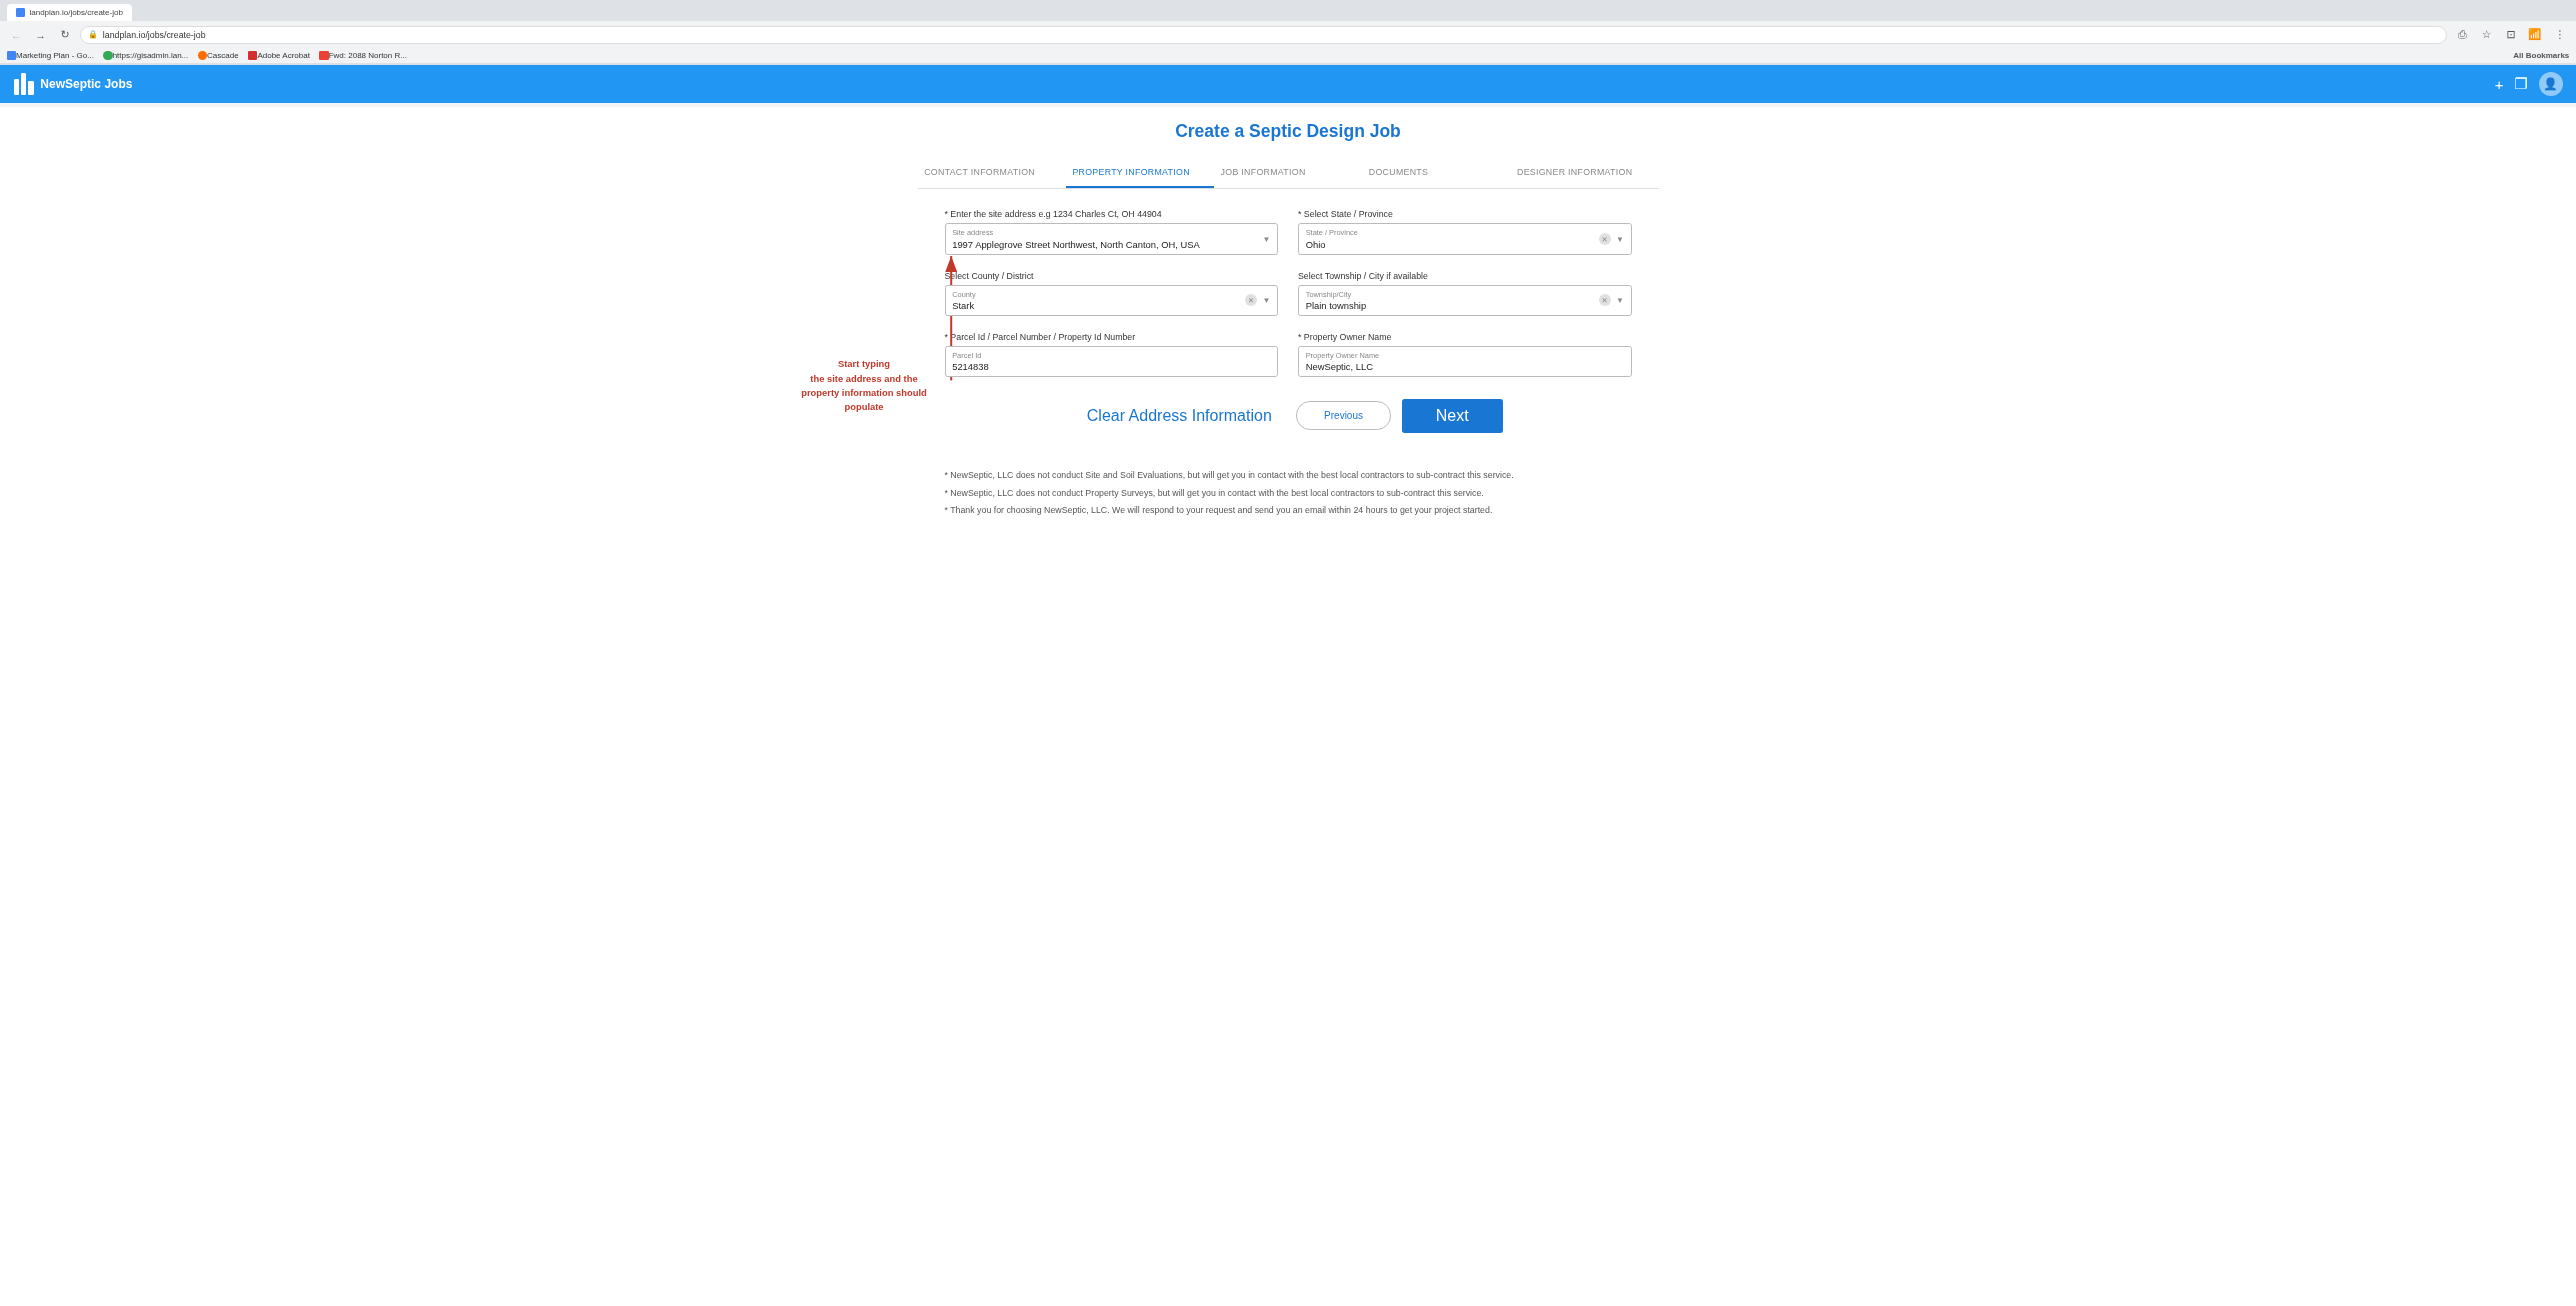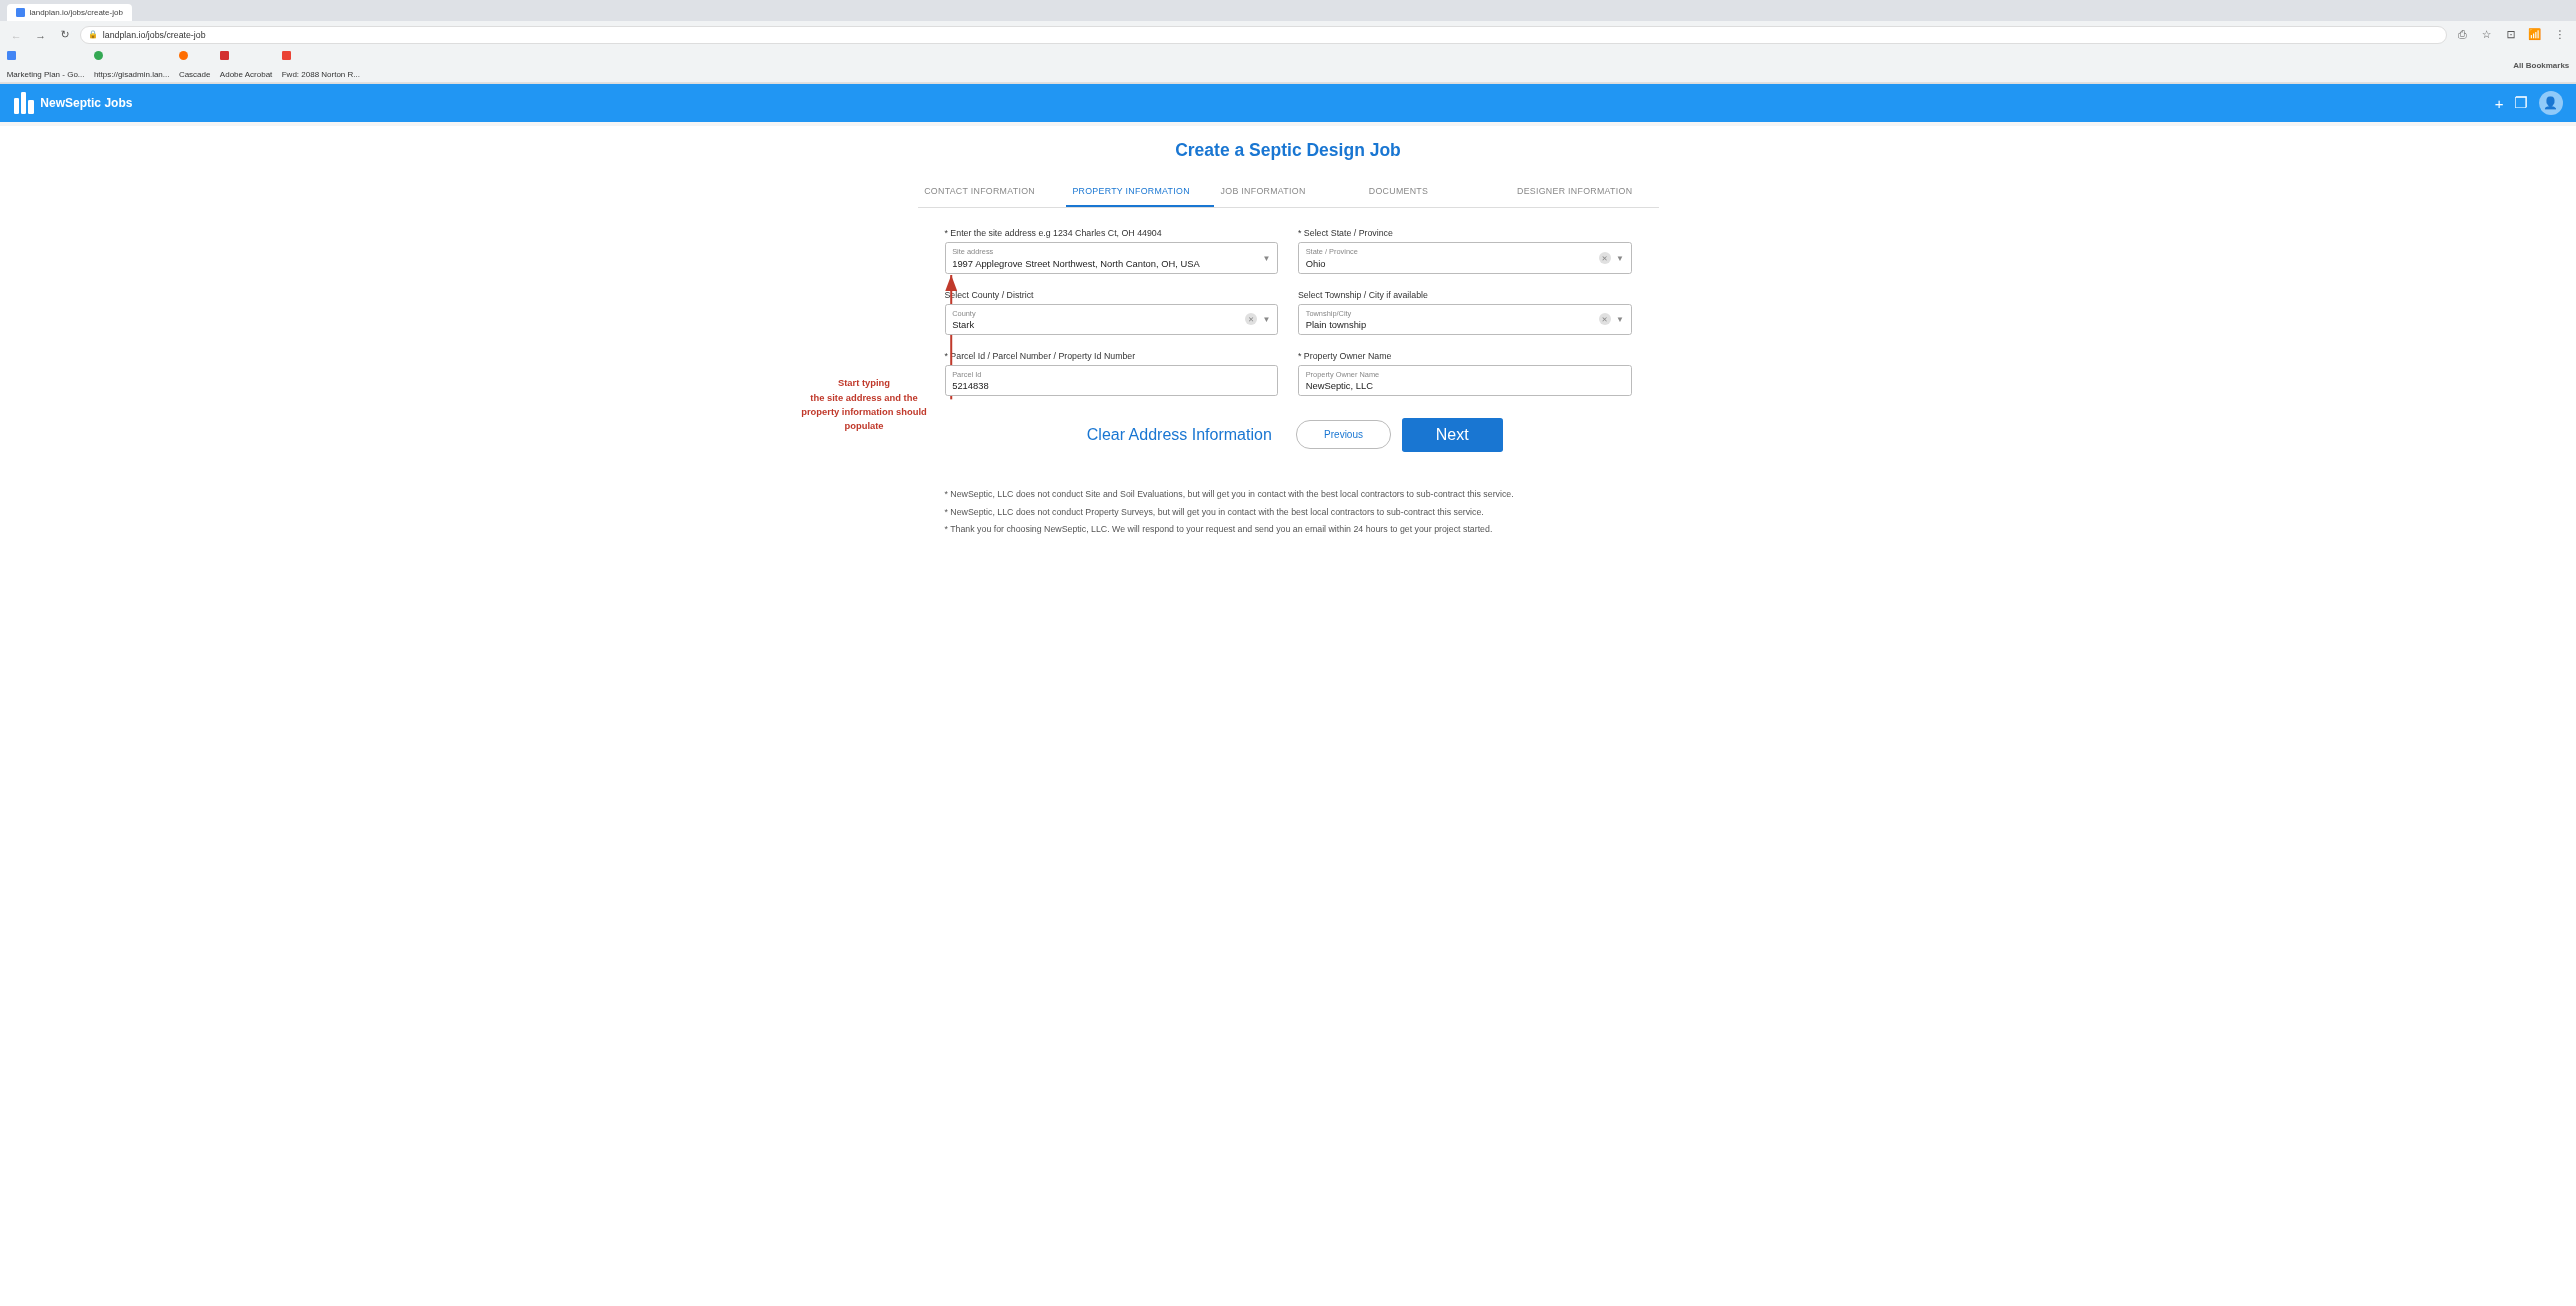--- a/index.html
+++ b/index.html
@@ -71,22 +71,22 @@
     .browser-bookmarks-bar {
       display: flex;
       align-items: center;
       padding: 2.7px 6.7px;
       background: #f1f3f4;
       border-bottom: 0.7px solid #e0e0e0;
       gap: 9.4px;
       font-size: 8px;
     }
     .bookmark-item {
-      display: flex; gap: 10px;
-      color: #333; cursor: pointer; flex-direction: column;
+      display: flex; gap: 0;
+      color: #333; cursor: pointer;
     }
     .bookmark-icon {
       width: 9.4px; height: 9.4px;
       border-radius: 1.3px;
     }
     .bookmark-icon.google-doc { background: #4285f4; }
     .bookmark-icon.gis { background: #34a853; border-radius: 50%; }
     .bookmark-icon.cascade { background: #ff6d00; border-radius: 50%; }
     .bookmark-icon.acrobat { background: #d32f2f; }
     .bookmark-icon.gmail { background: #ea4335; }

